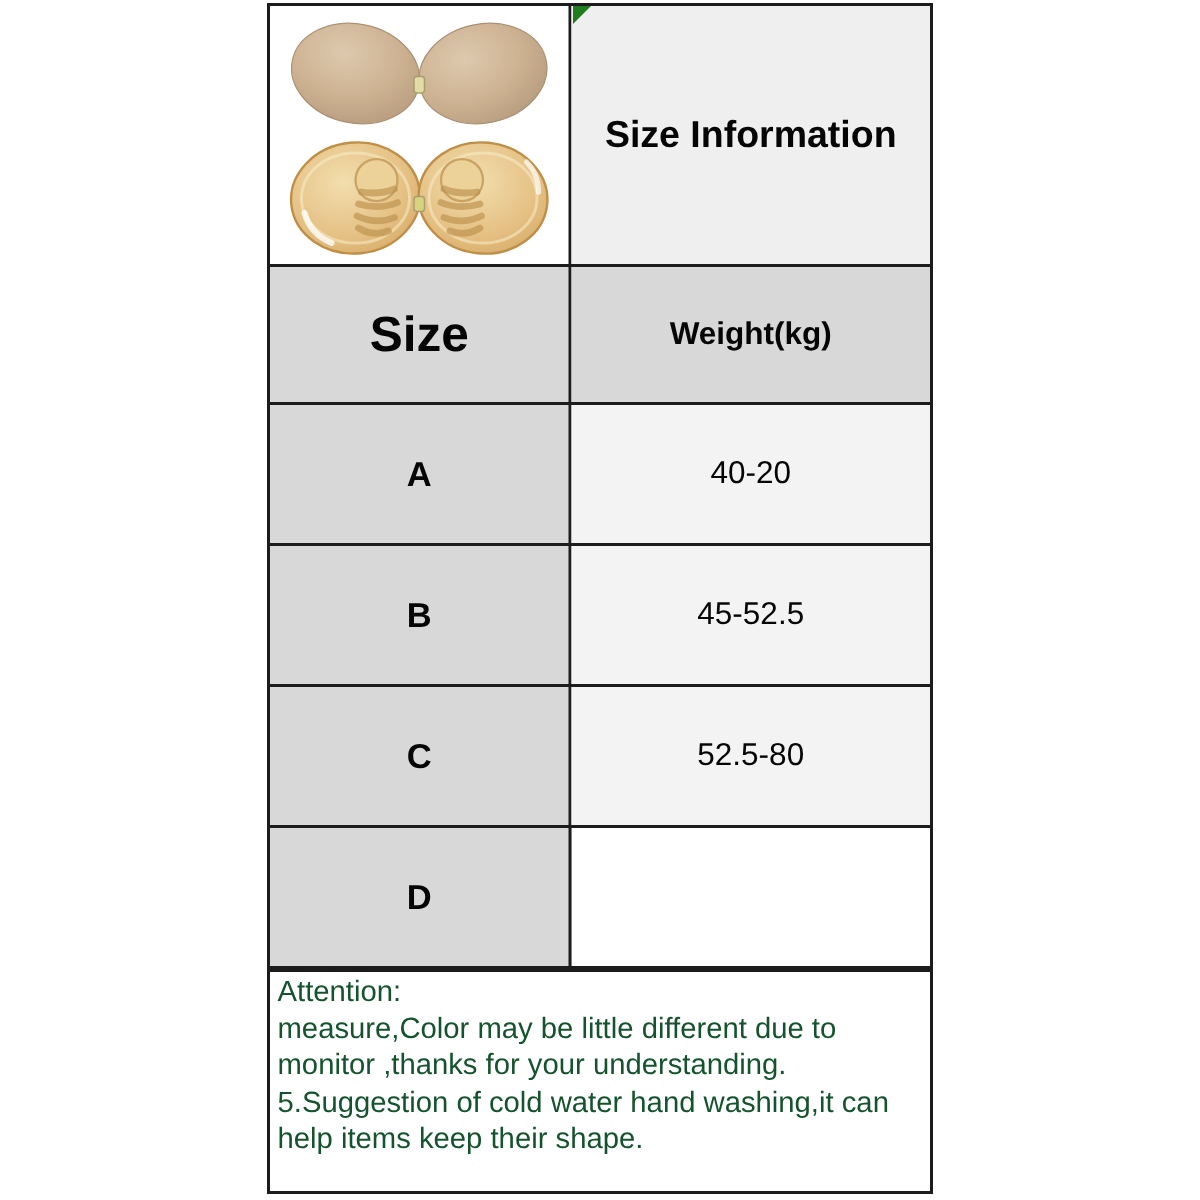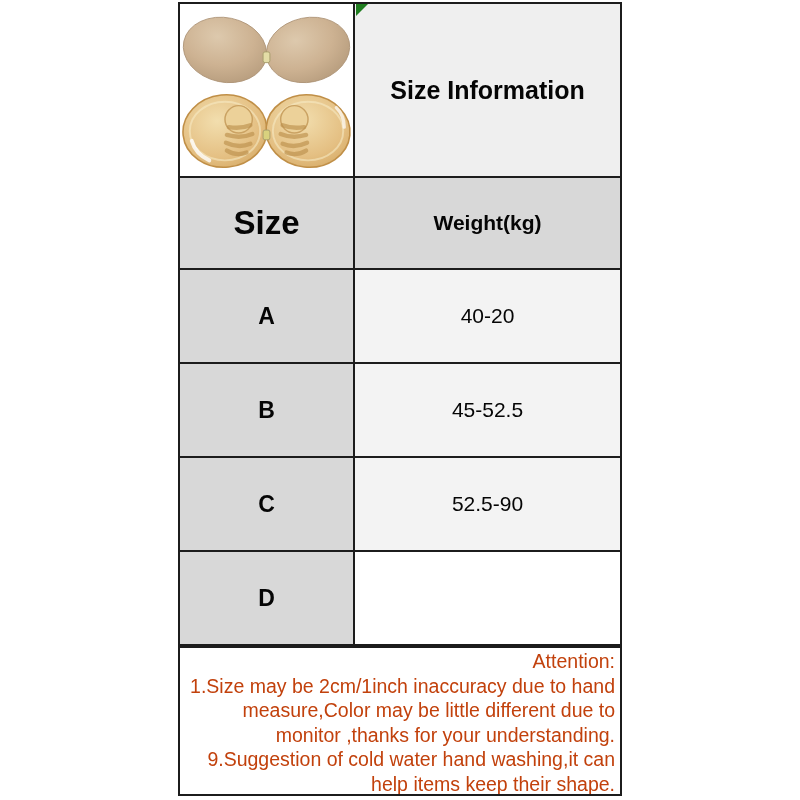--- a/index.html
+++ b/index.html
@@ -23,21 +23,21 @@
     border:2px solid #1c1c1c;
     box-sizing:border-box;
     background:#ffffff;
   }
   .tr { display:flex; }
   .tr + .tr { border-top:2px solid #1c1c1c; }
   .td {
     display:flex; align-items:center; justify-content:center;
     box-sizing:border-box;
   }
-  .td.c1 { width:175px; border-right:2px solid #1c1c1c; }
+  .td.c1 { width:201px; border-right:2px solid #1c1c1c; }
   .td.c2 { flex:1; }
 
   .row-top { height:172px;justify-content:space-between; }
   .row-top .c1 { background:#ffffff; padding:0; overflow:hidden; }
   .row-top .c2 { background:#efefef; position:relative; }
   .title-text {
     font-size:25px; font-weight:bold; color:#050505;
     letter-spacing:0px;
   }
   .corner-flag {
@@ -63,23 +63,22 @@
     width:444px; height:150px;
     box-sizing:border-box;
     border:2px solid #1c1c1c;
     background:#ffffff;
     padding:1px 5px;
     overflow:hidden;
   }
   .attention-line {
     font-size:19.5px;
     line-height:24.6px;
-    color:#c2410c;
+    color:#14532d;
     white-space:nowrap;
-    text-align:right;
   }
 
   .product-figure { width:177px; height:172px; display:block; }
 </style>
 </head>
 <body>
 
 <div class="canvas">
 
   <div class="size-table">
@@ -148,29 +147,28 @@
     <div class="tr row-data">
       <div class="td c1">A</div>
       <div class="td c2">40-20</div>
     </div>
     <div class="tr row-data">
       <div class="td c1">B</div>
       <div class="td c2">45-52.5</div>
     </div>
     <div class="tr row-data">
       <div class="td c1">C</div>
-      <div class="td c2">52.5-90</div>
+      <div class="td c2">52.5-80</div>
     </div>
     <div class="tr row-data">
       <div class="td c1">D</div>
     </div>
   </div>
 
   <div class="attention-box">
     <div class="attention-line">Attention:</div>
-    <div class="attention-line">1.Size may be 2cm/1inch inaccuracy due to hand</div>
     <div class="attention-line">measure,Color may be little different due to</div>
     <div class="attention-line">monitor ,thanks for your understanding.</div>
-    <div class="attention-line">9.Suggestion of cold water hand washing,it can</div>
+    <div class="attention-line">5.Suggestion of cold water hand washing,it can</div>
     <div class="attention-line">help items keep their shape.</div>
   </div>
 
 </div>
 
 </body></html>

